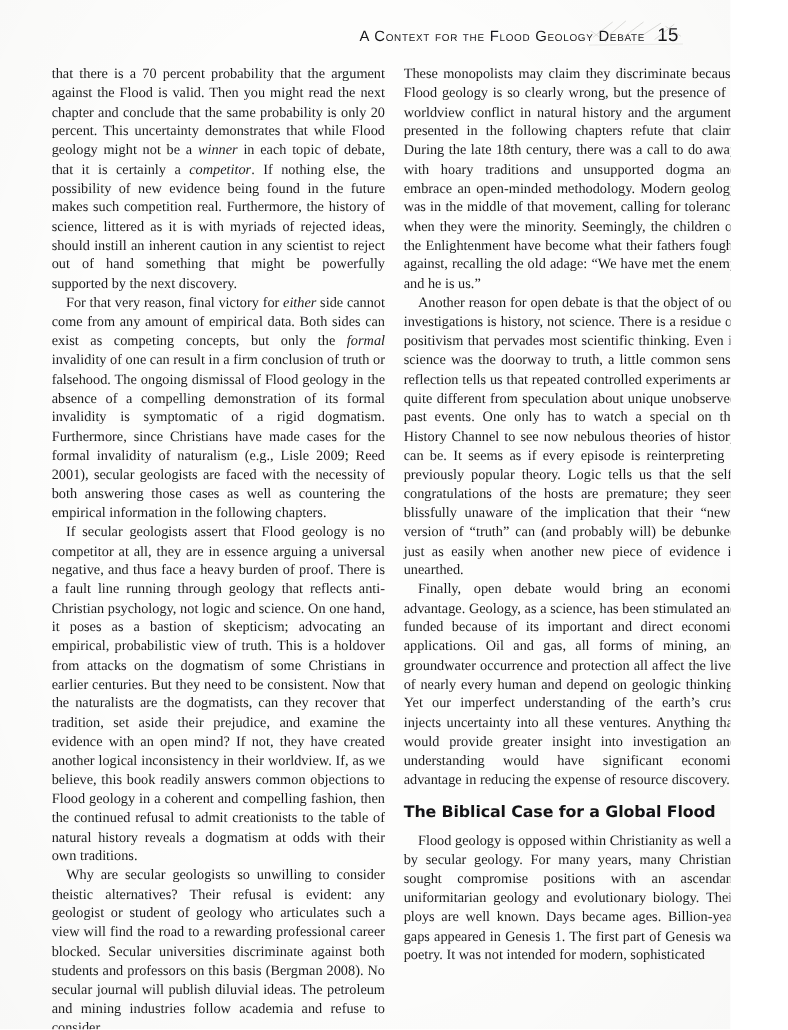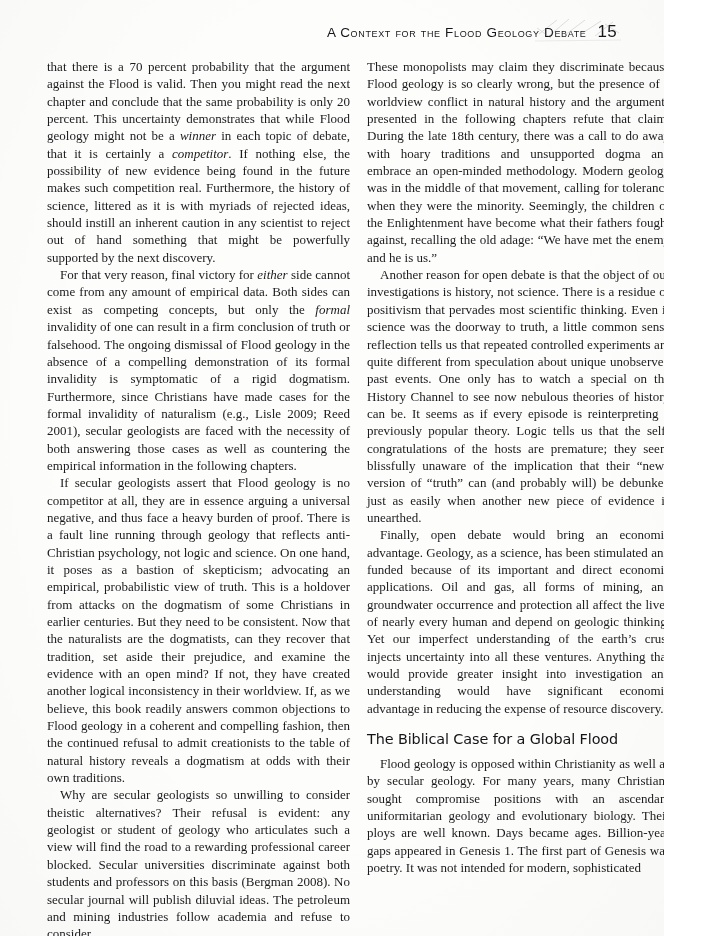--- a/index.html
+++ b/index.html
@@ -99,21 +99,21 @@
   p.para.indent-first {
     text-indent: 13px;
   }
   em {
     font-style: italic;
   }
 
   h2.section-head {
     font-family: "DejaVu Sans", "Liberation Sans", sans-serif;
     font-size: 14.4px;
-    font-weight: normal;
+    font-weight: bold;
     letter-spacing: -0.1px;
     color: #141417;
     margin: 13px 0 6px 0;
     line-height: 19px;
   }
   h2.section-head + p.para {
     text-indent: 13px;
   }
 </style>
 </head>

